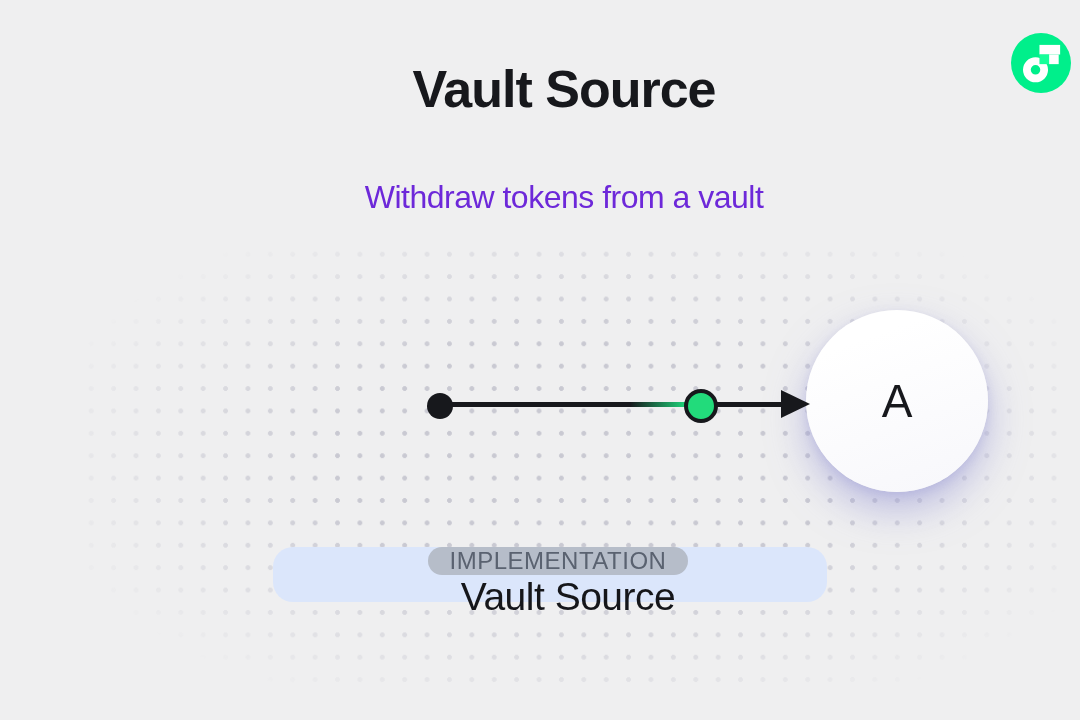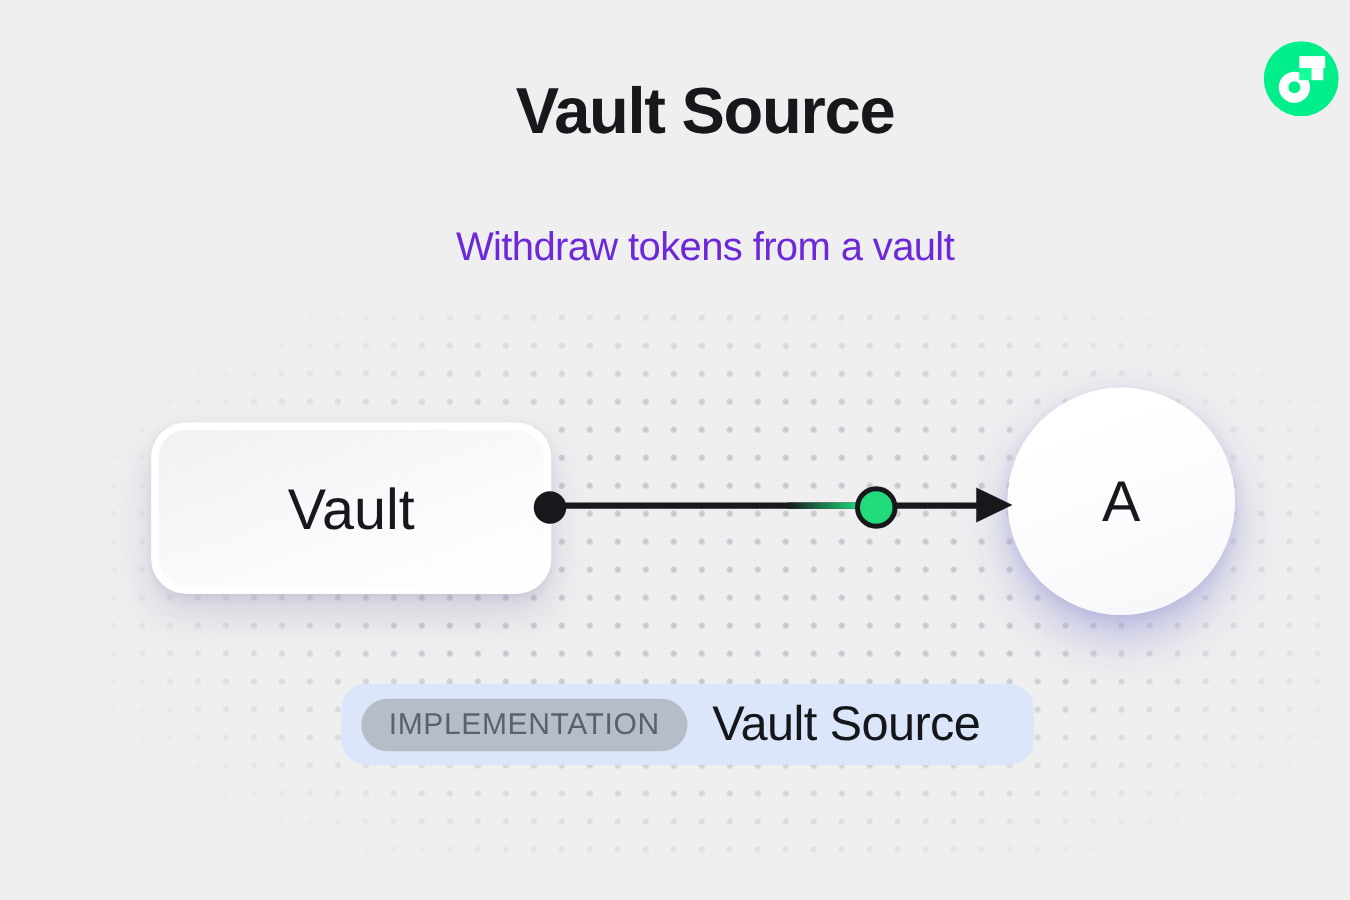--- a/index.html
+++ b/index.html
@@ -55,23 +55,23 @@
   .connector-line{position:absolute;left:416px;top:402px;width:342px;height:5px;background:#17181c;z-index:3;}
   .connector-line-green{position:absolute;left:606px;top:402px;width:56px;height:5px;
     background:linear-gradient(90deg,#17181c 0%,#1ed47a 100%);z-index:3;}
   .start-dot{position:absolute;left:403px;top:393px;width:26px;height:26px;border-radius:50%;background:#17181c;z-index:3;}
   .token-dot{position:absolute;left:660px;top:389px;width:34px;height:34px;box-sizing:border-box;
     border:4px solid #17181c;border-radius:50%;background:#22db7b;z-index:4;}
   .arrowhead{position:absolute;left:757px;top:390px;width:0;height:0;
     border-top:14px solid transparent;border-bottom:14px solid transparent;border-left:29px solid #17181c;z-index:3;}
 
   .impl-badge{
-    position:absolute;left:249px;top:547px;width:554px;height:65px;
+    position:absolute;left:249px;top:547px;width:554px;height:55px;
     box-sizing:border-box;border-radius:20px;background:#dbe6fb;
-    display:flex;align-items:center;padding-left:16px;z-index:2;
+    display:flex;align-items:center;padding-left:16px;z-index:2;flex-direction:column;
   }
   .impl-tag{
     display:flex;align-items:center;height:42px;padding:0 22px;border-radius:22px;
     background:#b6bdc9;color:#5a6270;font-size:24px;font-weight:400;letter-spacing:.5px;
   }
   .impl-label{margin-left:20px;font-size:39px;color:#15161a;letter-spacing:-0.5px;}
 </style>
 </head>
 <body>
 
@@ -85,23 +85,20 @@
   <div class="logo">
     <svg viewBox="0 0 58 58" xmlns="http://www.w3.org/2000/svg">
       <circle cx="29" cy="29" r="29" fill="#00EF8B"></circle>
       <path fill="#ffffff" fill-rule="evenodd" d="M35.8 35.6a12.1 12.1 0 1 1-24.2 0 12.1 12.1 0 0 1 24.2 0zm-7.5 0a4.6 4.6 0 1 1-9.2 0 4.6 4.6 0 0 1 9.2 0z"></path>
       <rect x="27.5" y="11.5" width="20" height="9.3" fill="#ffffff"></rect>
       <rect x="36.8" y="20.8" width="9.3" height="9.3" fill="#ffffff"></rect>
       <rect x="27.5" y="20.8" width="9.3" height="9.3" fill="#16FF99"></rect>
     </svg>
   </div>
 
-  <div class="vault-box">
-    <span>Vault</span>
-  </div>
 
   <div class="connector-line"></div>
   <div class="connector-line-green"></div>
   <div class="start-dot"></div>
   <div class="token-dot"></div>
   <div class="arrowhead"></div>
 
   <div class="account-circle">
     <span>A</span>
   </div>

